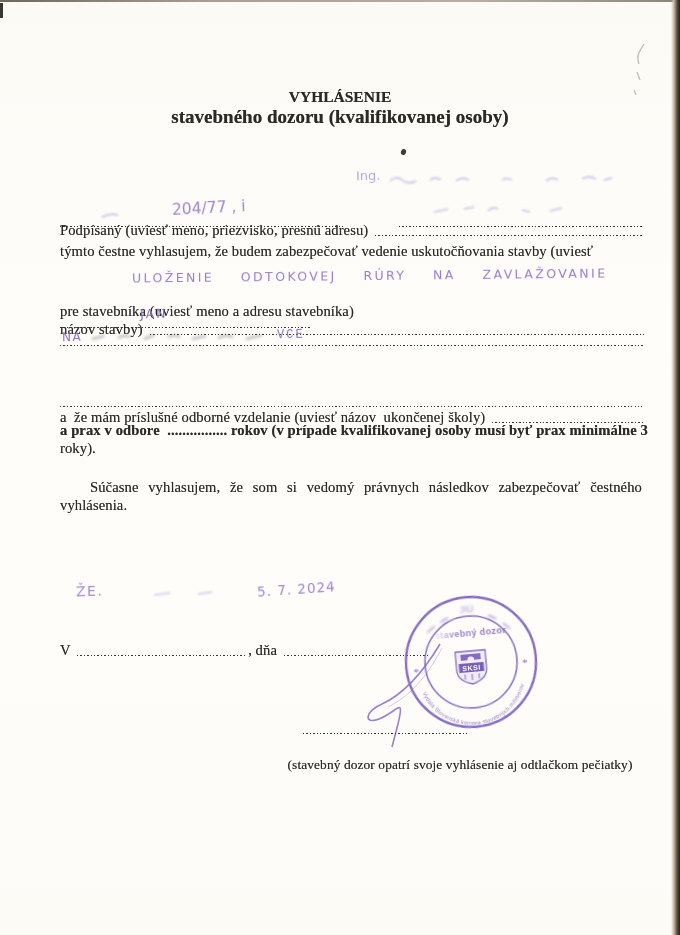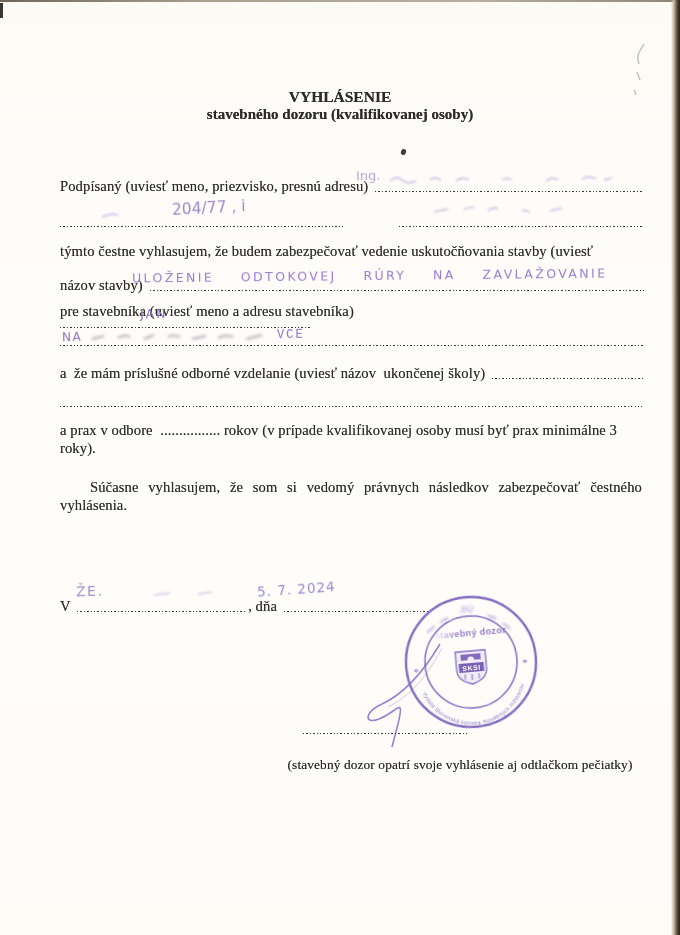--- a/index.html
+++ b/index.html
@@ -3,21 +3,21 @@
 <meta charset="utf-8">
 <style>
   html,body{margin:0;padding:0;}
   .scan{position:relative;width:680px;height:935px;background:
     linear-gradient(180deg,#fcfaf4 0%,#fdfcf8 18%,#fefdfa 60%,#fdfbf6 100%);
     overflow:hidden;font-family:"Liberation Serif",serif;}
   .abs{position:absolute;}
   .t{font-family:"Liberation Serif",serif;color:#2b2a28;font-size:14.6px;
      letter-spacing:.1px;text-shadow:0 0 .45px rgba(43,42,40,.6);white-space:pre;}
   .line{position:absolute;display:flex;align-items:flex-end;line-height:19px;}
-  .lbl{white-space:pre;}
+  .lbl{white-space:pre;margin-top:44px;}
   .fill{flex:1 1 auto;height:19px;margin-left:3px;
      background-image:repeating-linear-gradient(to right,#35332f 0 1.3px,transparent 1.3px 3.4px);
      background-size:100% 1.4px;background-repeat:no-repeat;
      background-position:left 0 bottom 4px;}
   .fillfix{flex:0 0 auto;height:19px;margin:0 3px;
      background-image:repeating-linear-gradient(to right,#35332f 0 1.3px,transparent 1.3px 3.4px);
      background-size:100% 1.4px;background-repeat:no-repeat;
      background-position:left 0 bottom 4px;}
   .dotrow{position:absolute;height:1.5px;
      background-image:repeating-linear-gradient(to right,#35332f 0 1.3px,transparent 1.3px 3.4px);
@@ -49,21 +49,21 @@
 
   <div class="edge-top"></div>
   <div class="edge-right"></div>
   <div class="tick" style="left:0;top:3px;width:2.5px;height:15px;"></div>
   <div class="speck" style="left:401px;top:149px;"></div>
   <svg class="abs" style="left:630px;top:42px;opacity:.65;" width="22" height="60" viewBox="0 0 22 60">
     <path d="M14,2 C9,10 6,14 9,22 M7,30 l3,8 M4,48 l2,5" stroke="#a59d92" stroke-width="1.3" fill="none"></path>
   </svg>
 
   <div class="title" style="top:88px;font-size:15.5px;">VYHLÁSENIE</div>
-  <div class="title" style="top:106px;font-size:15px;">stavebného dozoru (kvalifikovanej osoby)</div>
+  <div class="title" style="top:106px;font-size:19px;">stavebného dozoru (kvalifikovanej osoby)</div>
 
   <div class="line t" style="left:60px;right:36px;top:177px;">
     <span class="lbl">Podpísaný (uviesť meno, priezvisko, presnú adresu) </span>
     <span class="fill"></span>
   </div>
   <span class="hw hw-faded" style="left:356px;top:168px;font-size:13px;transform:rotate(-2deg);">Ing.</span>
   <svg class="scrib" style="left:386px;top:172px;" width="230" height="14" viewBox="0 0 230 14">
     <path d="M4,9 q6,-6 12,-1 t14,1 M44,8 q5,-4 11,0 M70,9 q6,-5 13,-1 M116,8 q5,-3 10,0 M160,9 q6,-5 12,-1 M196,7 q7,-4 14,0 M218,8 l8,-2" stroke="#8b71c2" stroke-width="1.4" fill="none"></path>
   </svg>
 
@@ -94,21 +94,21 @@
     <path d="M4,9 l12,-3 M30,8 q6,-4 12,-1 M56,9 l10,-4 M80,7 q6,-3 12,0 M104,9 l14,-3 M130,8 q8,-4 15,-1 M158,9 l16,-4" stroke="#463f5c" stroke-width="2" fill="none"></path>
   </svg>
   <span class="hw" style="left:277px;top:328px;font-size:12px;letter-spacing:2px;transform:rotate(-1deg);filter:blur(.2px);font-family:Liberation Mono, monospace;">VCE</span>
 
   <div class="line t" style="left:60px;right:36px;top:364px;">
     <span class="lbl">a  že mám príslušné odborné vzdelanie (uviesť názov  ukončenej školy) </span>
     <span class="fill"></span>
   </div>
   <div class="dotrow" style="left:60px;top:406px;width:582px;"></div>
 
-  <div class="t abs" style="left:60px;top:422px;">a prax v odbore  ................ rokov (v prípade kvalifikovanej osoby musí byť prax minimálne 3</div>
+  <div class="t abs" style="left:60px;top:422px;font-weight:bold;">a prax v odbore  ................ rokov (v prípade kvalifikovanej osoby musí byť prax minimálne 3</div>
   <div class="t abs" style="left:60px;top:440px;">roky).</div>
 
   <div class="statement t" style="left:60px;top:479px;width:582px;white-space:normal;">Súčasne vyhlasujem, že som si vedomý právnych následkov zabezpečovať čestného vyhlásenia.</div>
 
   <div class="line t" style="left:60px;top:597px;">
     <span class="lbl">V </span>
     <span class="fillfix" style="width:168px;"></span>
     <span class="lbl">, dňa </span>
     <span class="fillfix" style="width:144px;"></span>
   </div>

